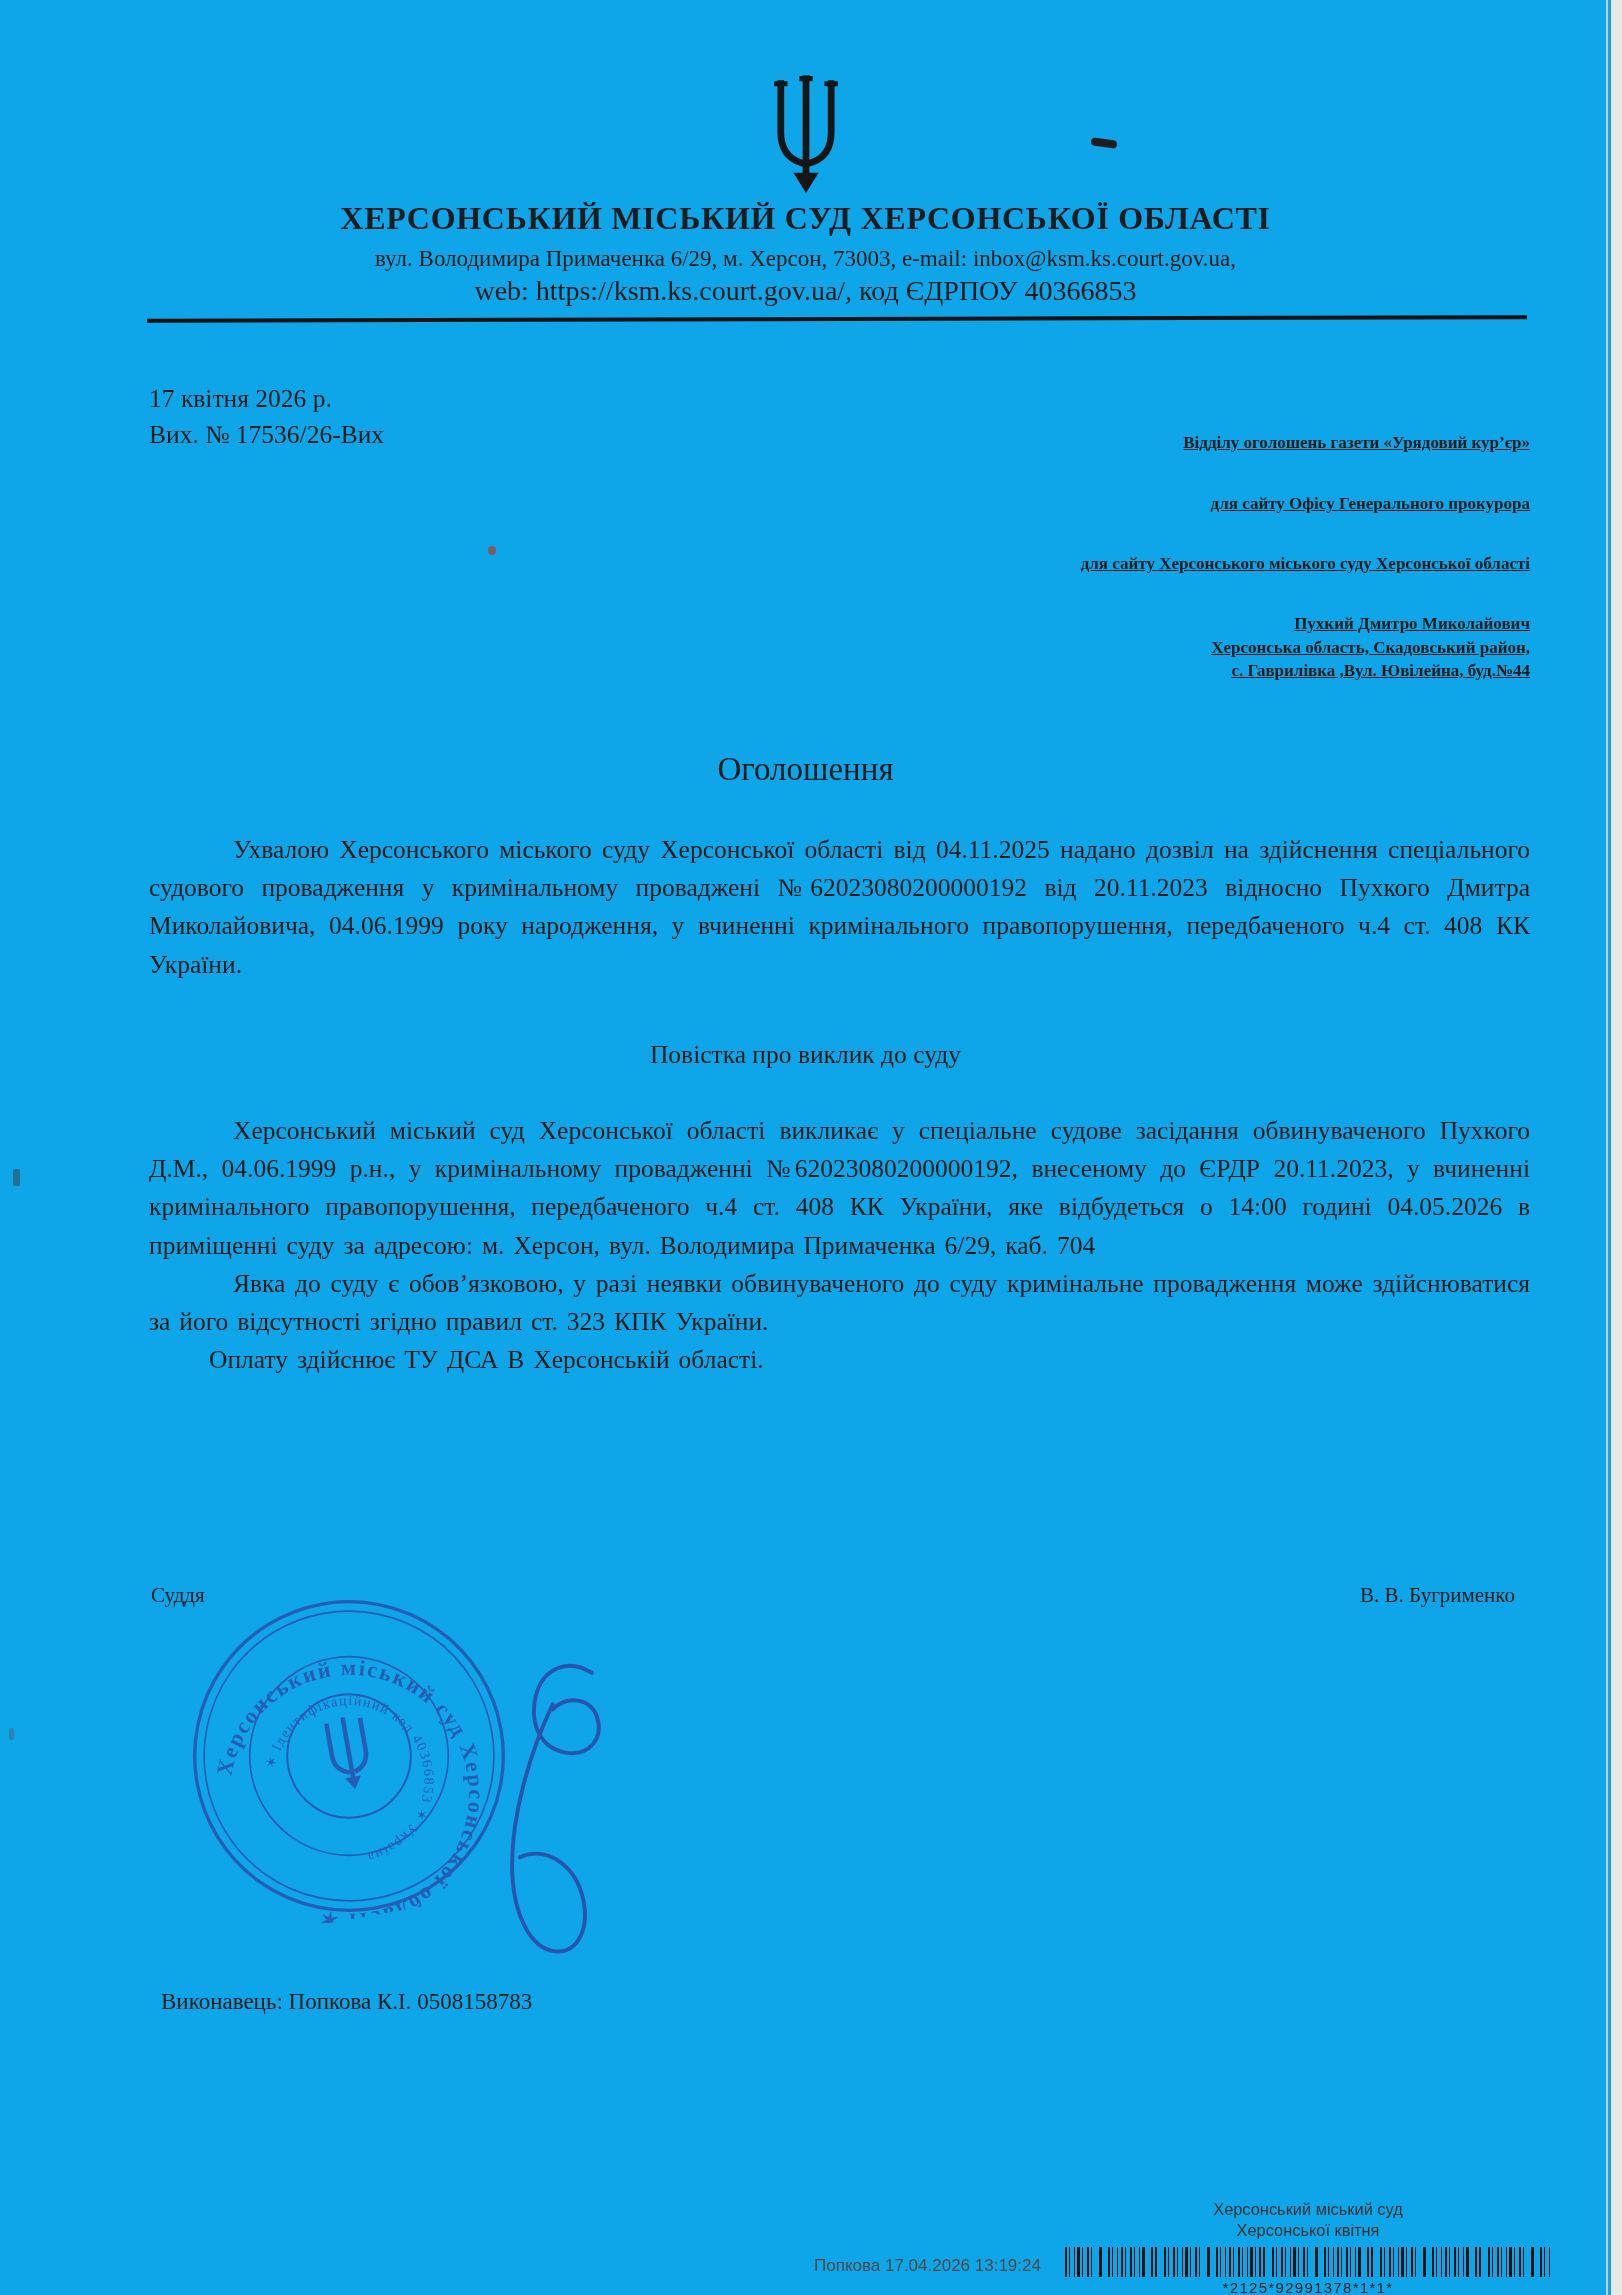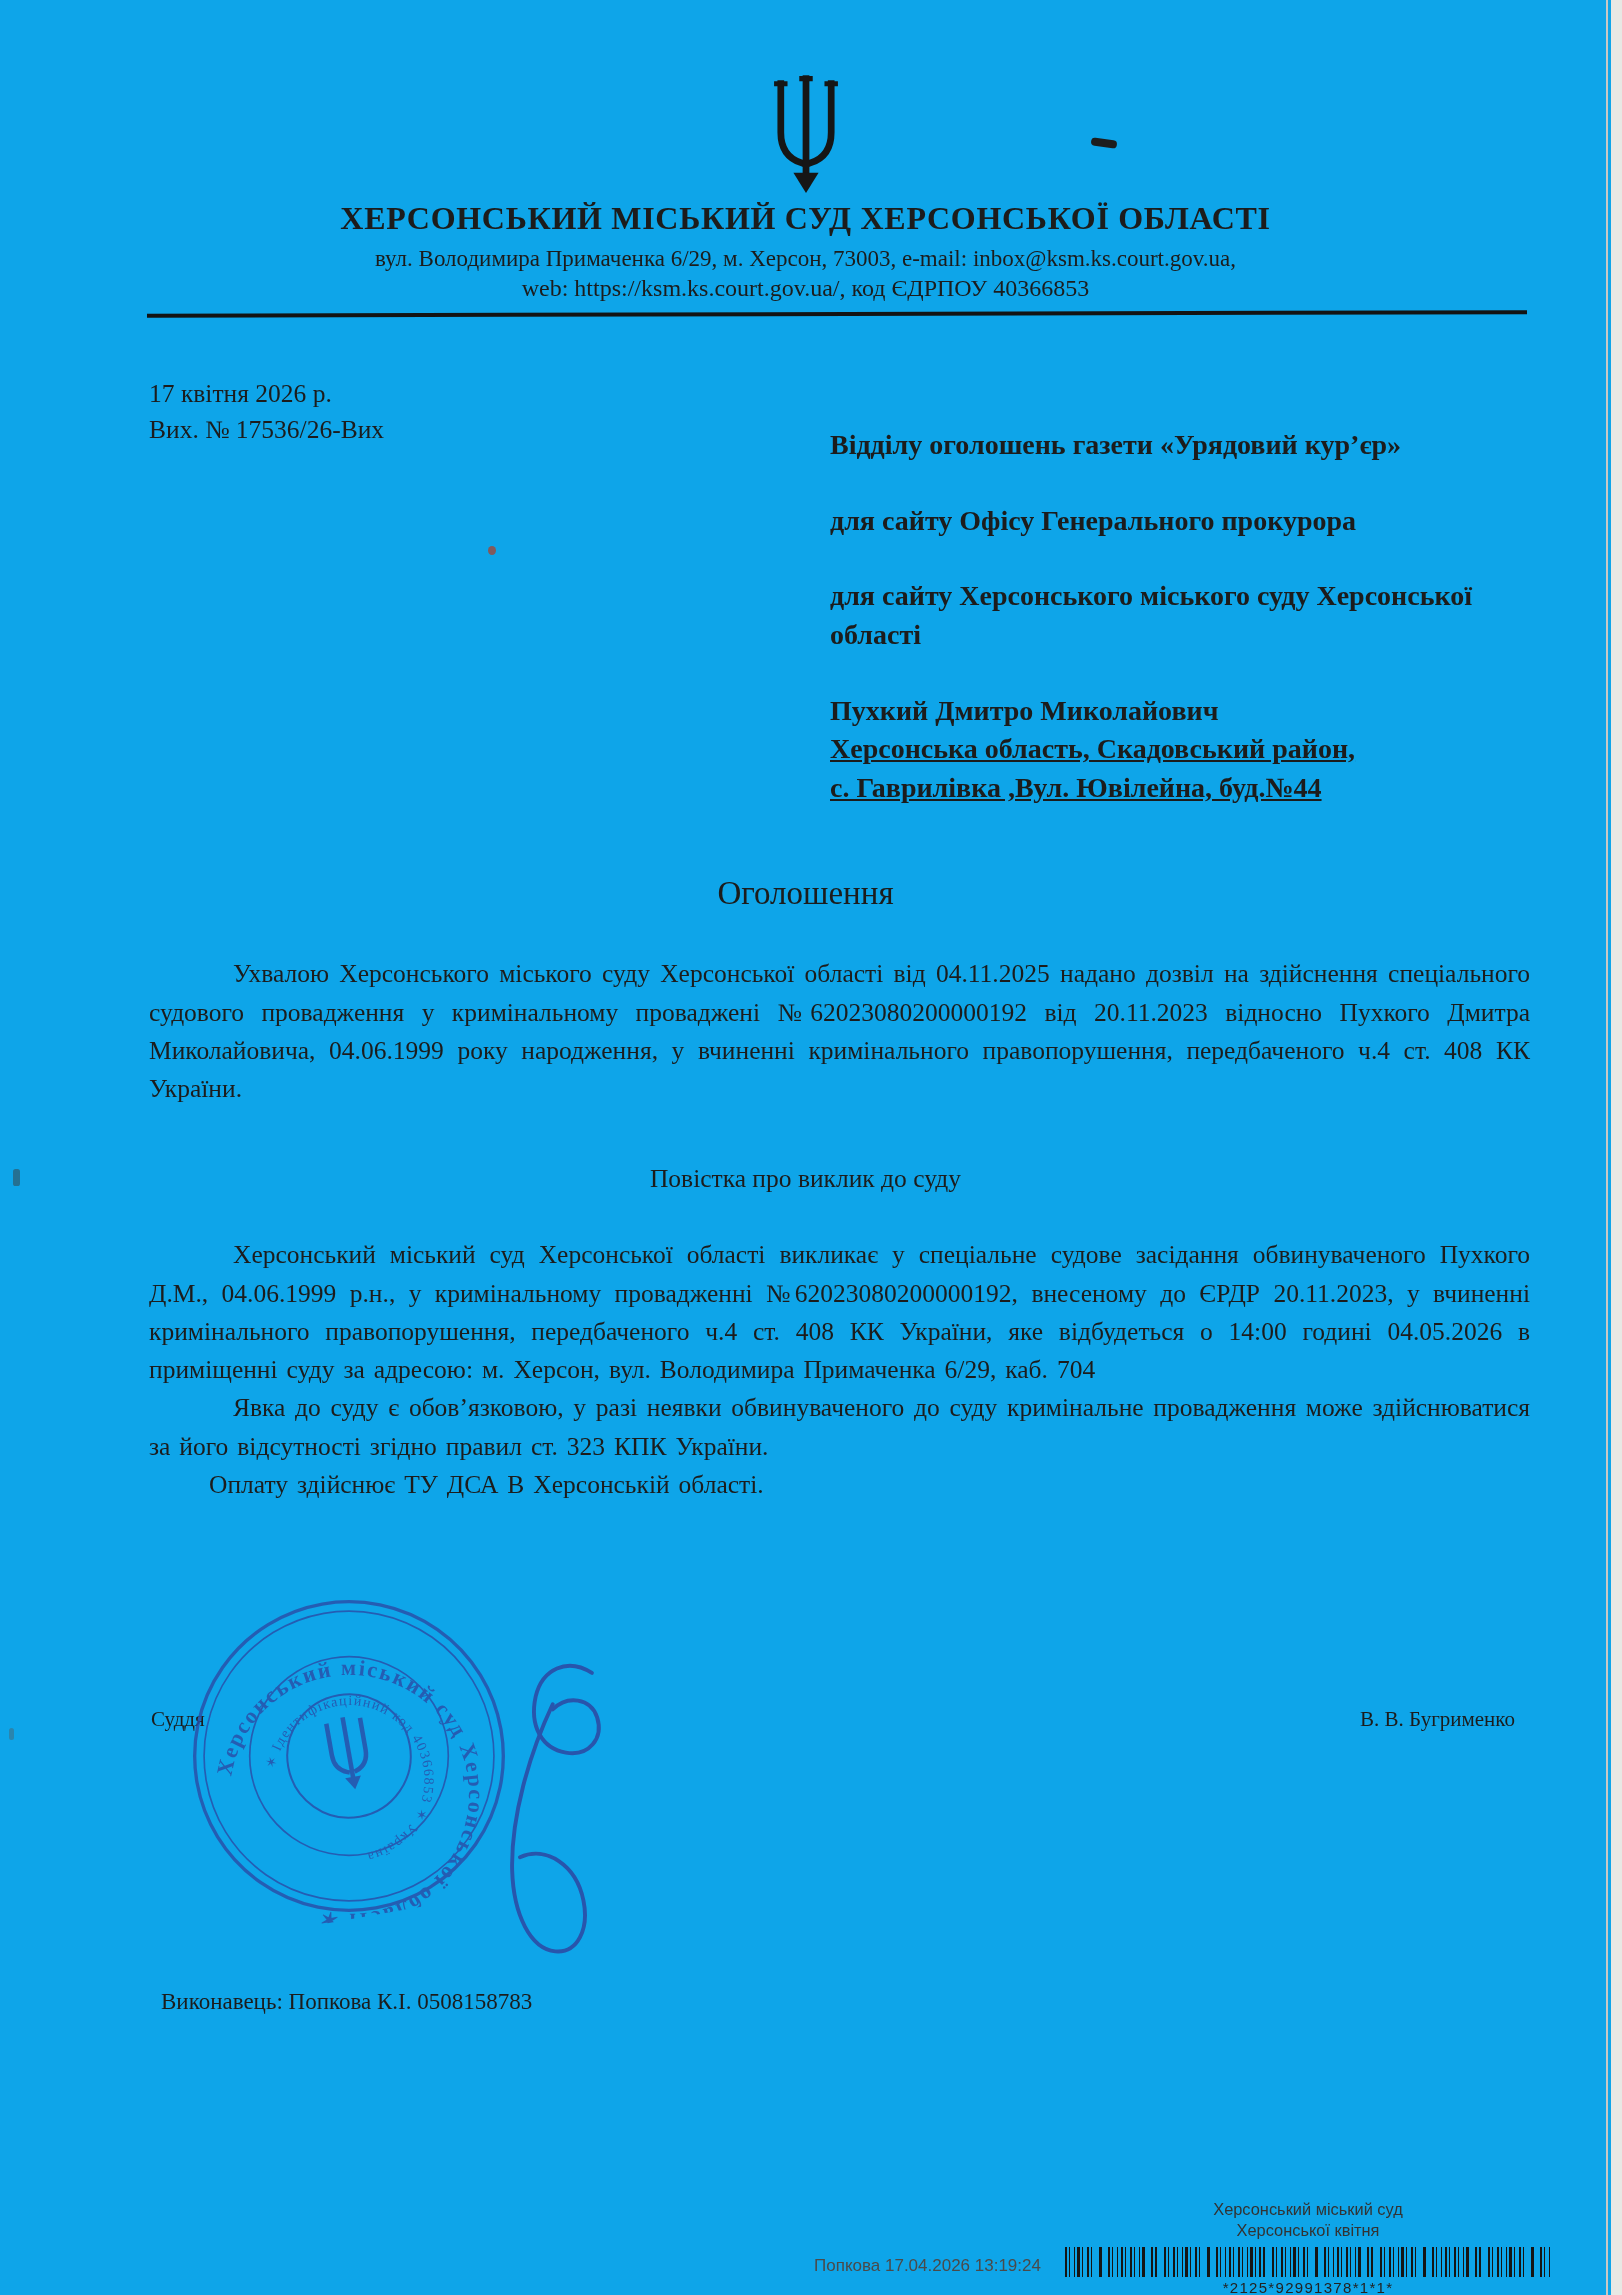--- a/index.html
+++ b/index.html
@@ -3,27 +3,27 @@
 <meta charset="utf-8">
 <style>
   html,body{margin:0;padding:0;background:#e8e8e4;}
   .page{position:relative;width:1611px;height:2295px;background:#0ea5e9;
         font-family:"Liberation Serif",serif;color:#1c1c1c;overflow:hidden;}
 
   
   .emblem{display:block;margin:73px auto 3.9px;width:84px;height:123px;}
   .court-name{text-align:center;font-weight:bold;font-size:32px;letter-spacing:0.7px;}
   .hdr-addr{text-align:center;font-size:23px;margin-top:9.2px;}
-  .hdr-web{text-align:center;font-size:24px;margin-top:2.6px;}
+  .hdr-web{text-align:center;font-size:28px;margin-top:2.6px;}
   .rule{height:3.9px;background:#131313;margin:10.5px 84px 0 147px;transform:rotate(-0.15deg);}
 
   
   .row{display:flex;align-items:flex-start;margin-top:60px;padding:0 81px 0 149px;}
   .meta{font-size:25.5px;line-height:1.4;white-space:nowrap;flex:1;}
-  .recipients{width:700px;text-align:left;font-size:28px;line-height:1.38;padding-top:50px;}
+  .recipients{width:700px;text-align:right;font-size:17px;line-height:1.38;padding-top:50px;text-decoration:underline;}
   .recipients .grp{margin-bottom:37px;}
   .recipients .grp:last-child{margin-bottom:0;}
   .b{font-weight:bold;}
   .u{text-decoration:underline;}
 
   
   .doc-title{text-align:center;font-size:33px;margin-top:68px;}
   .para{margin:0 81px 0 149px;font-size:25.5px;line-height:1.5;text-align:justify;
         text-indent:84px;word-spacing:2.6px;}
   .para1{margin-top:43px;}

